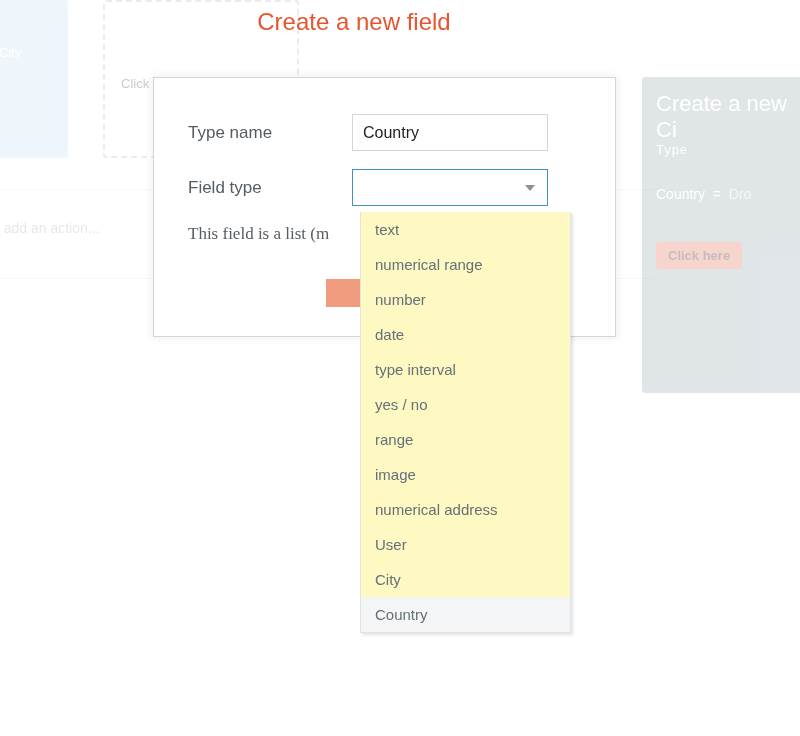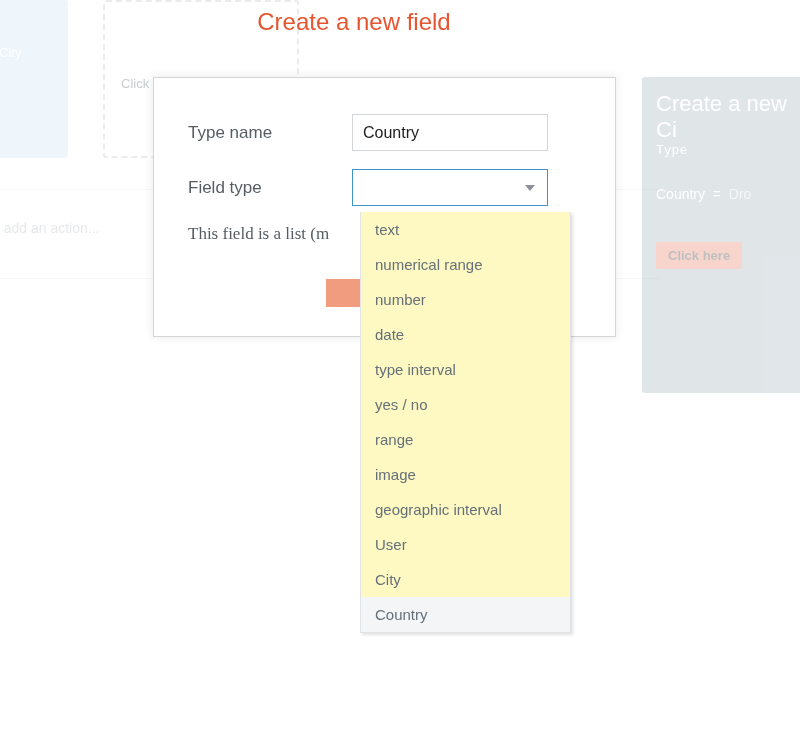--- a/index.html
+++ b/index.html
@@ -128,19 +128,19 @@
 
   <div class="dropdown" id="dd">
       <div class="dd-item">text</div>
       <div class="dd-item">numerical range</div>
       <div class="dd-item">number</div>
       <div class="dd-item">date</div>
       <div class="dd-item">type interval</div>
       <div class="dd-item">yes / no</div>
       <div class="dd-item">range</div>
       <div class="dd-item">image</div>
-      <div class="dd-item">geographic interval</div>
+      <div class="dd-item">numerical address</div>
       <div class="dd-item">User</div>
       <div class="dd-item">City</div>
       <div class="dd-item highlight">Country</div>
     </div>
 
 </div>
 
 </body></html>

